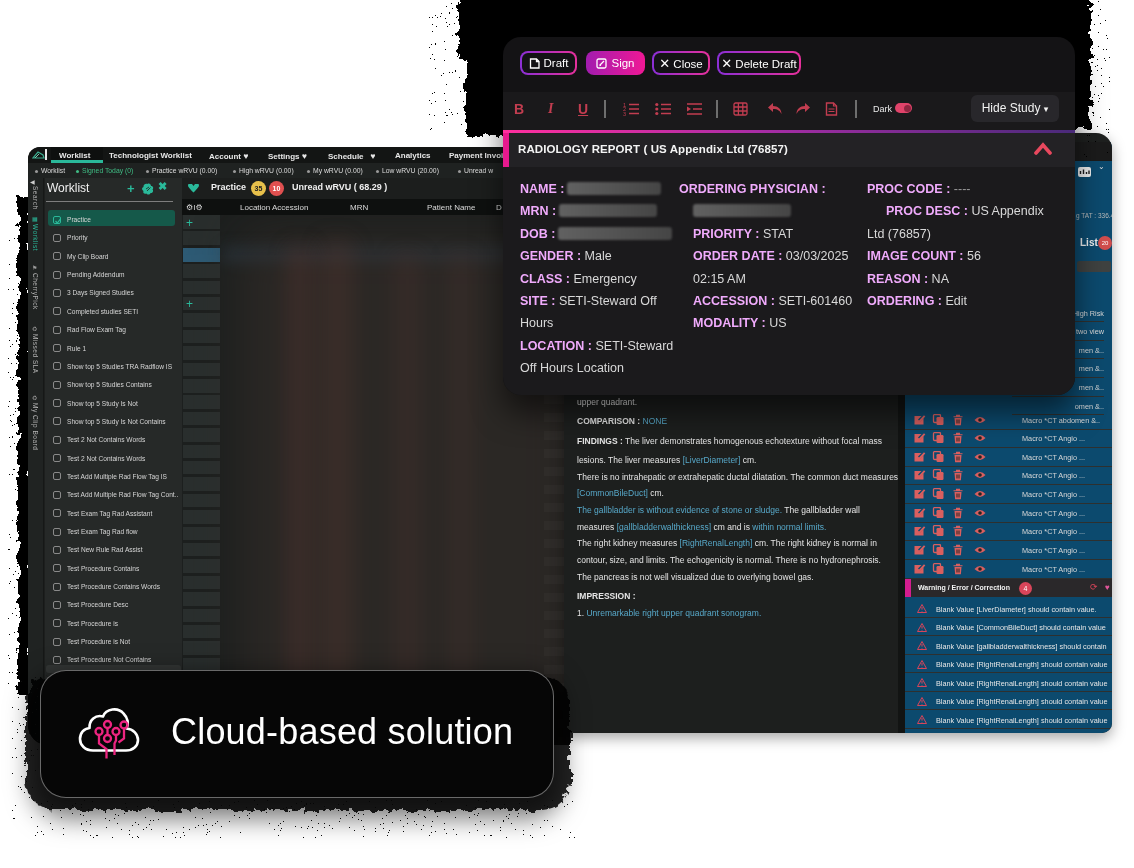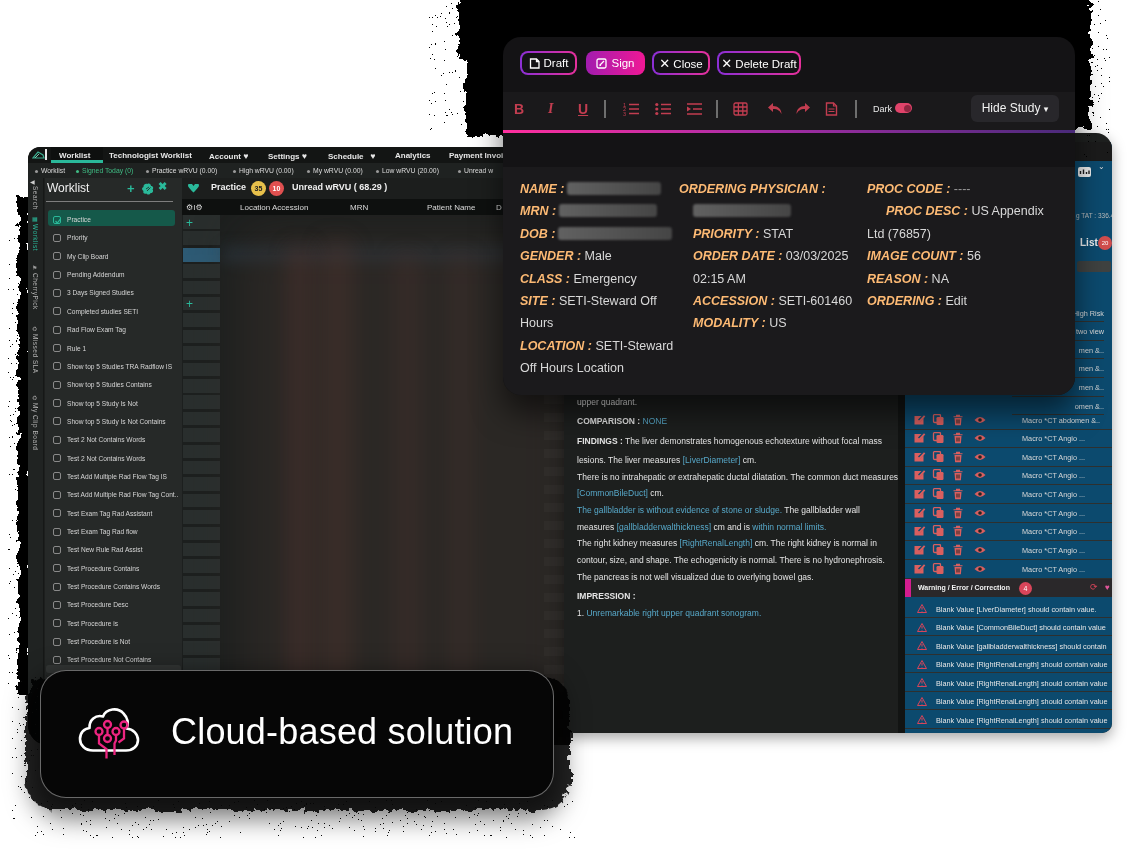--- a/index.html
+++ b/index.html
@@ -55,21 +55,21 @@
 .pbtn.fill { background:linear-gradient(90deg,#a21caf,#f01895); border:none;
   line-height:24px; }
 #ptoolbar { position:absolute; left:0; top:55px; width:100%; height:38px; background:#1a191b; }
 #pgrad { position:absolute; left:0; top:93px; width:100%; height:3px;
   background:linear-gradient(90deg,#ff2f9e,#a82da6 45%,#4a2a7a); }
 #phead { position:absolute; left:0; top:96px; width:100%; height:34px; background:#232225; }
 #phead .accent { position:absolute; left:0; top:0; width:6px; height:34px; background:#e7198e; }
 #pbody { position:absolute; left:0; top:130px; width:100%; height:228px; background:#1b1a1c;
   border-radius:0 0 18px 18px; }
 .fld { position:absolute; font-size:12.5px; color:#d9d9d9; white-space:nowrap; }
-.fld b { color:#fdba74;font-style:italic; }
+.fld b { color:#f0abfc; }
 .redact { position:absolute; height:13px; border-radius:3px;
   background:linear-gradient(90deg,#616161,#454545); filter:blur(1.3px); }
 
 
 #badge { left:40px; top:670px; width:514px; height:128px; background:#060606;
   border-radius:26px; border:1.5px solid rgba(255,255,255,.4); z-index:8;
   box-shadow:0 12px 26px 8px rgba(0,0,0,.55); }
 #badge .btxt { position:absolute; left:130px; top:50%; transform:translateY(-54%);
   color:#fff; font-size:36px; letter-spacing:.2px; }
 
@@ -226,21 +226,21 @@
   <div id="report">
     <div class="rl" style="top:264px;">upper quadrant.</div>
     <div class="rl" style="top:283px;"><b>COMPARISON :</b> <span class="blue">NONE</span></div>
     <div class="rl" style="top:303px;"><b>FINDINGS :</b> The liver demonstrates homogenous echotexture without focal mass</div>
     <div class="rl" style="top:322px;">lesions. The liver measures <span class="blue">[LiverDiameter]</span> cm.</div>
     <div class="rl" style="top:339px;">There is no intrahepatic or extrahepatic ductal dilatation.  The common duct measures</div>
     <div class="rl" style="top:355px;"><span class="blue">[CommonBileDuct]</span> cm.</div>
     <div class="rl" style="top:372px;"><span class="blue">The gallbladder is without evidence of stone or sludge.</span>  The gallbladder wall</div>
     <div class="rl" style="top:389px;">measures <span class="blue">[gallbladderwalthickness]</span> cm and is <span class="blue">within normal limits.</span></div>
     <div class="rl" style="top:405px;">The right kidney measures  <span class="blue">[RightRenalLength]</span> cm.  The right kidney is normal in</div>
-    <div class="rl" style="top:422px;">contour, size, and shape.  The echogenicity is normal.  There is no hydronephrosis.</div>
+    <div class="rl" style="top:422px;">contour, size, and limits.  The echogenicity is normal.  There is no hydronephrosis.</div>
     <div class="rl" style="top:439px;">The pancreas is not well visualized due to overlying bowel gas.</div>
     <div class="rl" style="top:458px;"><b>IMPRESSION :</b></div>
     <div class="rl" style="top:475px;">1. <span class="blue">Unremarkable right upper quadrant sonogram.</span></div>
   </div>
   <div id="rdivider"></div>
   <div id="macros">
     <div style="position:absolute;left:0;top:0;width:100%;height:19px;background:#1b1b1b;"></div>
     <div style="position:absolute;left:171px;top:70px;height:11px;color:#b9b9b9;font-size:6.5px;white-space:nowrap;">g TAT : 336.4</div>
     <div style="position:absolute;left:175px;top:95px;color:#f0f0f0;font-size:10px;font-weight:bold;">List</div>
     <div style="position:absolute;left:193px;top:94px;width:14px;height:14px;border-radius:50%;background:#d14d4d;color:#fff;font-size:6px;text-align:center;line-height:14px;">20</div>
@@ -565,20 +565,27 @@
           <path d="M3.5 7 h6 M3.5 9.5 h6" stroke="#c23d50" stroke-width="1.1"></path>
         </svg>
     <span class="tsep" style="left:352px;"></span>
     <span style="position:absolute;left:370px;top:12px;color:#e9e9e9;font-size:9px;">Dark</span>
     <div style="position:absolute;left:392px;top:11px;width:17px;height:10px;border-radius:5px;background:#e0436a;">
           <div style="position:absolute;right:1.5px;top:1.5px;width:7px;height:7px;border-radius:50%;background:#8e2540;"></div>
         </div>
     <div style="position:absolute;left:468px;top:3px;width:88px;height:27px;background:#28272b;border-radius:6px;color:#f2f2f2;font-size:12px;text-align:center;line-height:27px;">Hide Study <span style="font-size:9px;">▾</span></div>
   </div>
   <div id="pgrad"></div>
+  <div id="phead">
+    <div class="accent"></div>
+    <div style="position:absolute;left:15px;top:10px;color:#f4f4f4;font-size:11.5px;font-weight:bold;letter-spacing:.1px;">RADIOLOGY REPORT ( US Appendix Ltd (76857)</div>
+    <svg style="position:absolute;left:531px;top:9px;" width="18" height="13" viewBox="0 0 18 13">
+          <path d="M2 11 L9 3 L16 11" fill="none" stroke="#e8485e" stroke-width="3.6" stroke-linecap="round"></path>
+        </svg>
+  </div>
   <div id="pbody">
     <div class="fld" style="left:17px;top:15px;"><b>NAME :</b></div>
         <div class="redact" style="left:64px;top:15px;width:94px;"></div>
     <div class="fld" style="left:17px;top:37px;"><b>MRN :</b></div>
         <div class="redact" style="left:56px;top:37px;width:98px;"></div>
     <div class="fld" style="left:17px;top:60px;"><b>DOB :</b></div>
         <div class="redact" style="left:55px;top:60px;width:114px;"></div>
     <div class="fld" style="left:17px;top:82px;"><b>GENDER :</b> Male</div>
     <div class="fld" style="left:17px;top:105px;"><b>CLASS :</b> Emergency</div>
     <div class="fld" style="left:17px;top:127px;"><b>SITE :</b> SETI-Steward Off</div>

